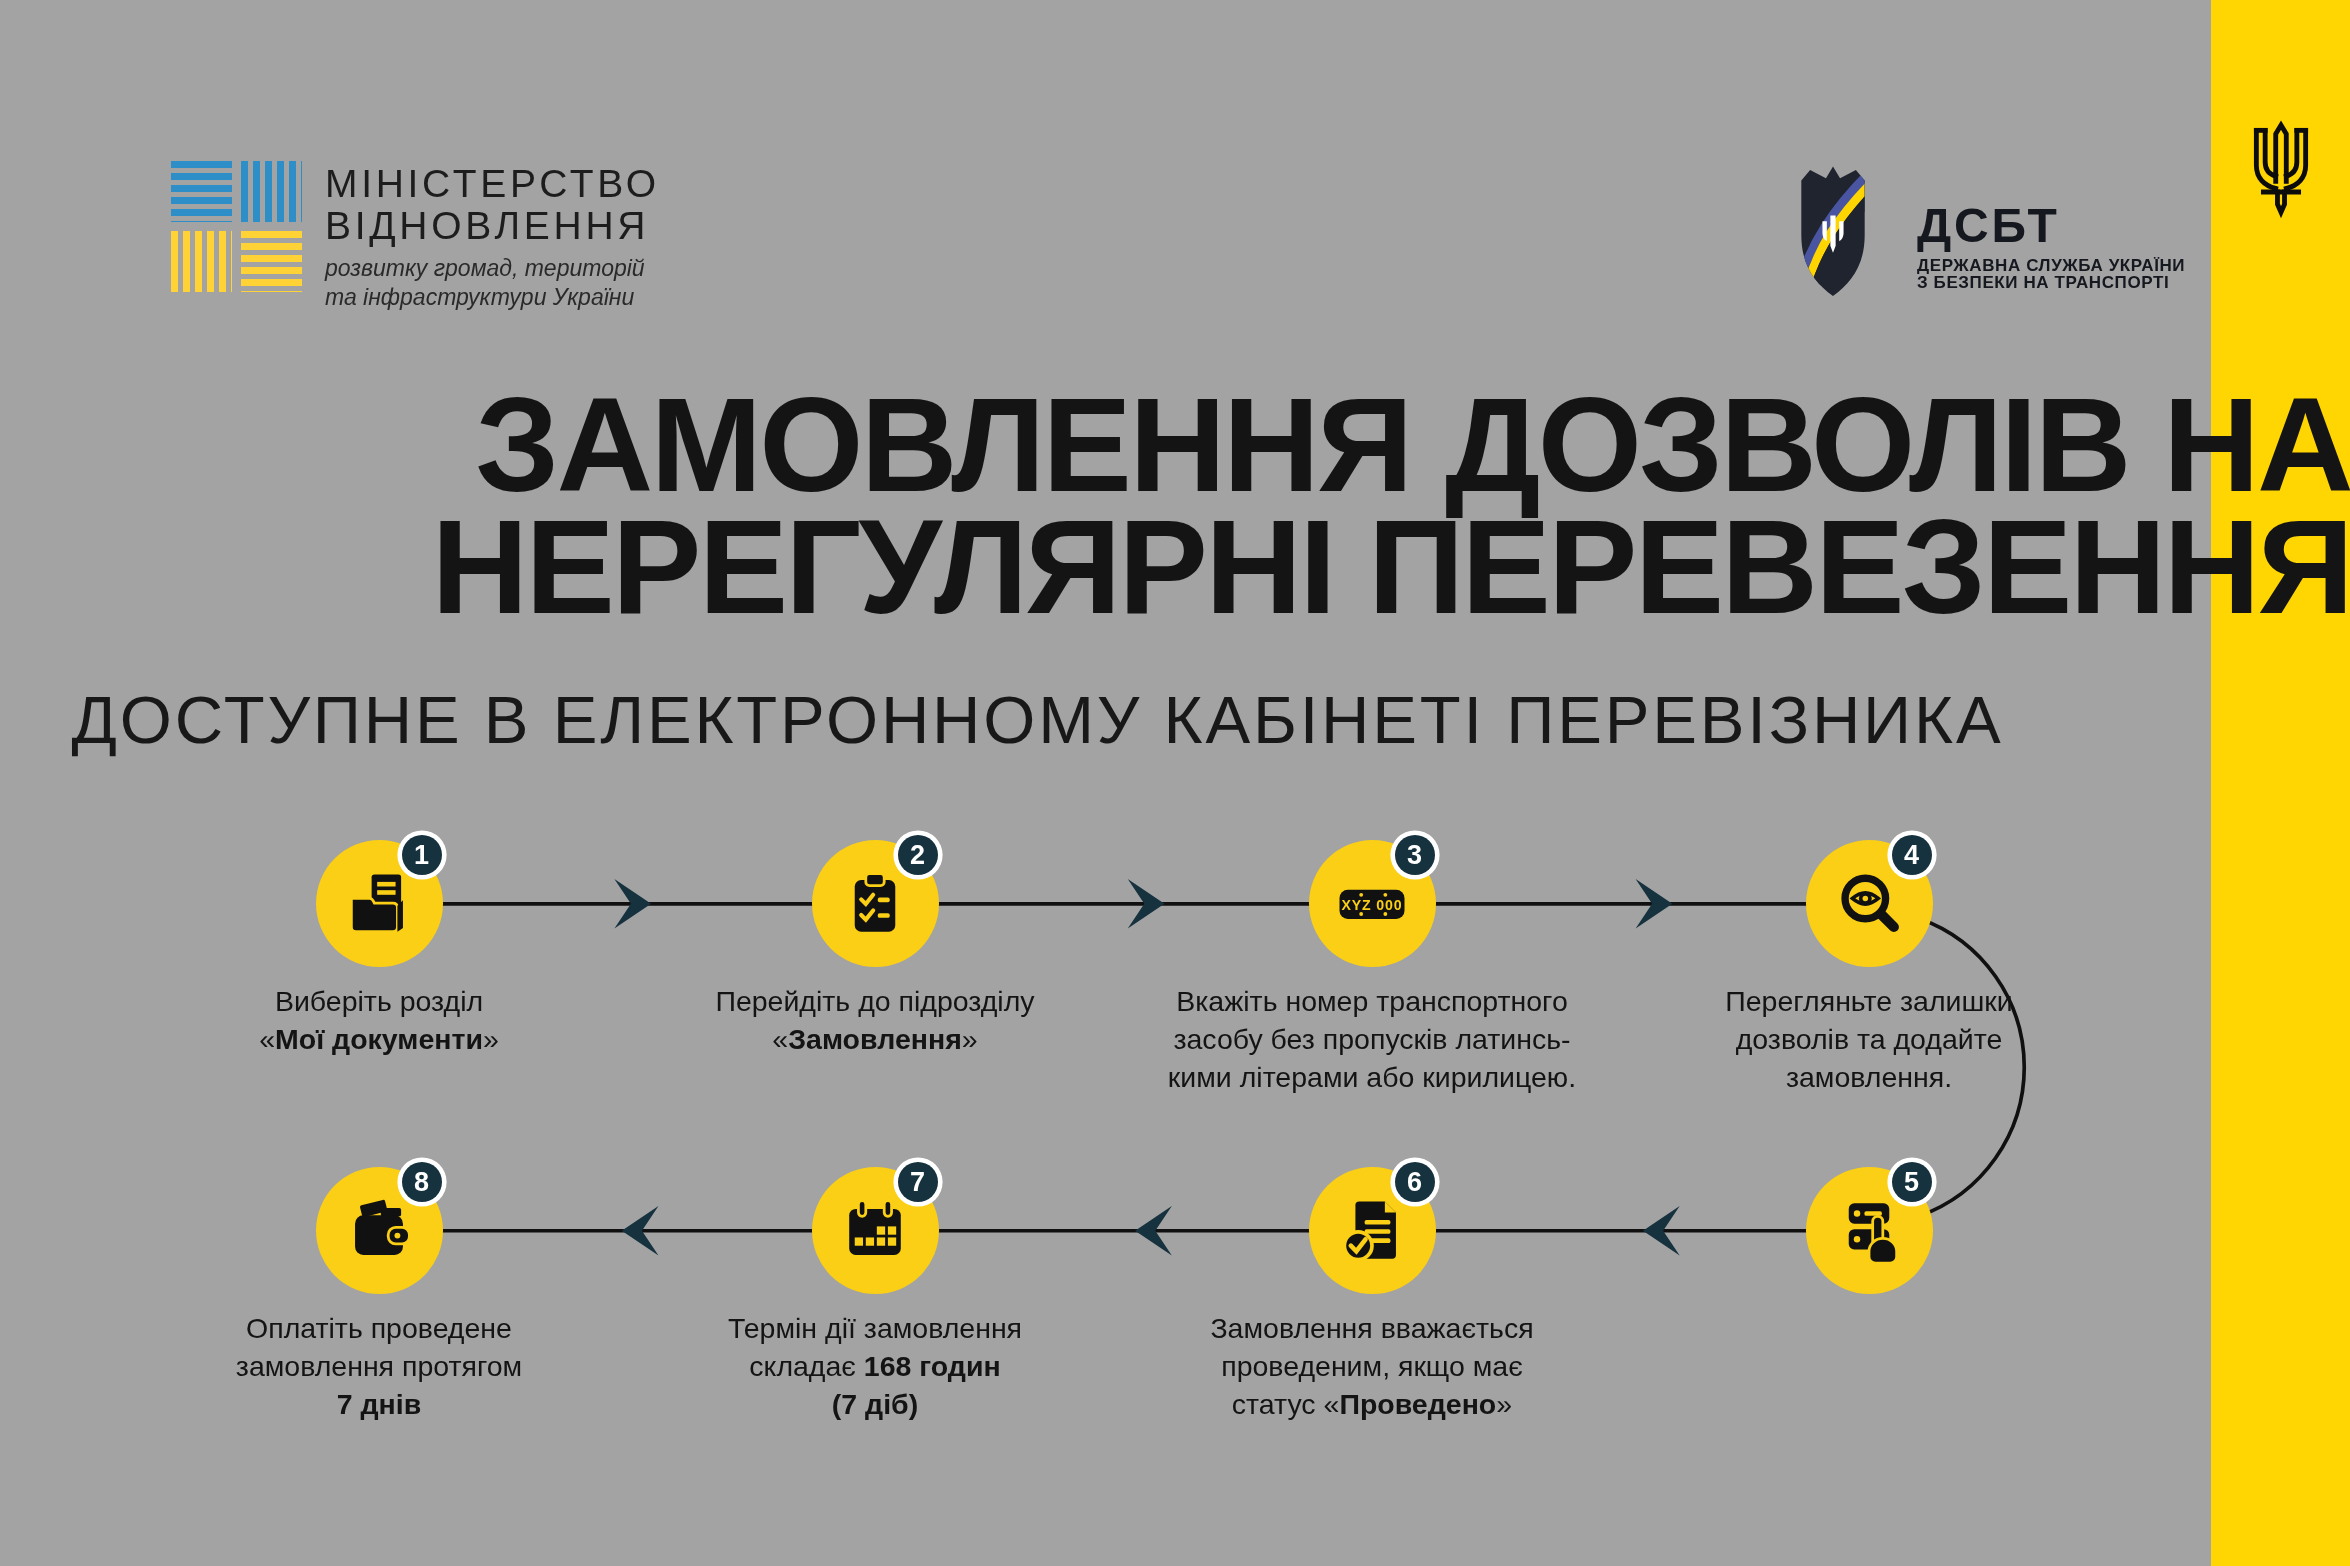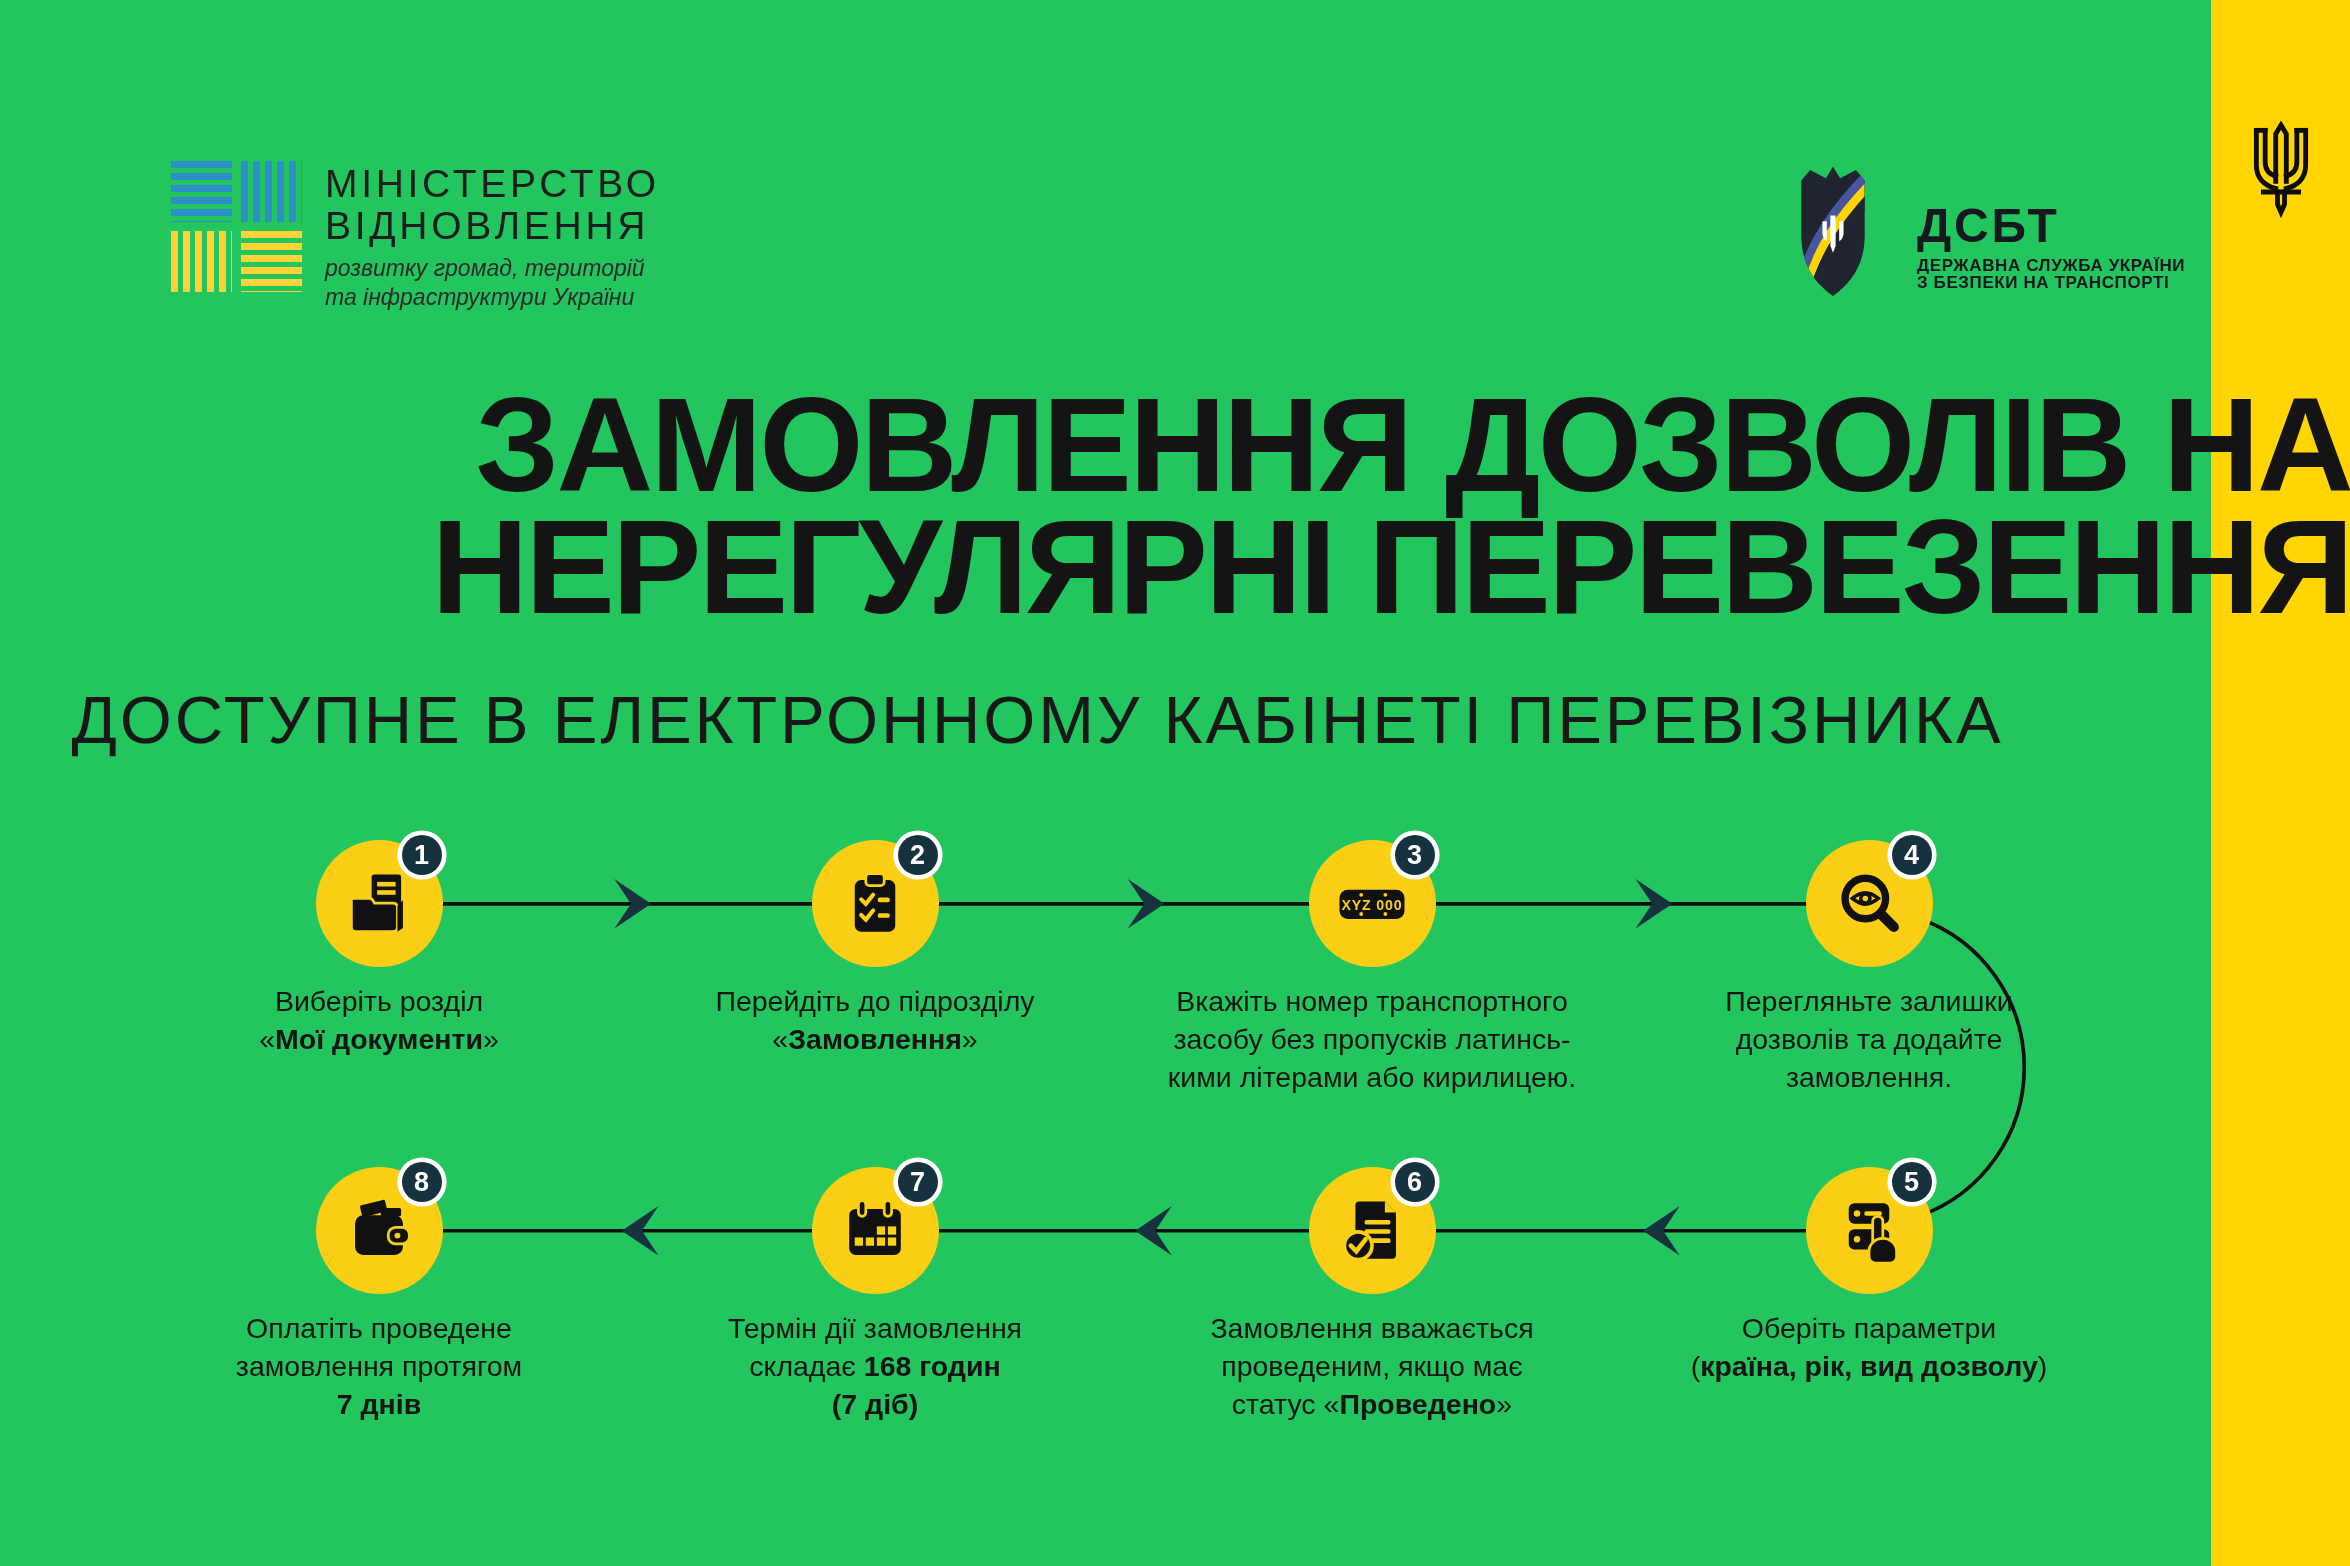--- a/index.html
+++ b/index.html
@@ -1,17 +1,17 @@
 <!DOCTYPE html>
 <html style="--circle-yellow: #FACF15; --band-yellow: #FFD502; --badge-navy: #16323E; --logo-blue: #2E8EC8; --logo-yellow: #FFD235; --ink: #111111;font-size:14.7px"><head>
 <meta charset="utf-8">
 <style>
   html,body{margin:0;padding:0;background:#fff;}
   .canvas{
-    position:relative;width:2351px;height:1567px;overflow:hidden;background:#22c55e;
+    position:relative;width:2351px;height:1567px;overflow:hidden;background:#a3a3a3;
     font-family:"Liberation Sans",sans-serif;color:#111;
   }
   
   .band{position:absolute;top:0;right:0;width:140px;height:1567px;background:var(--band-yellow);}
   .band svg{position:absolute;left:26px;top:108px;}
 
   
   .ministry{position:absolute;left:171px;top:161px;display:flex;gap:24px;}
   .mark{display:grid;grid-template-columns:61px 61px;grid-template-rows:61px 61px;gap:9.2px;width:130px;height:130px;}
   .cell{width:61px;height:61px;}
@@ -215,21 +215,20 @@
     <rect x="16" y="36" width="44" height="22" rx="6" fill="var(--ink)"></rect>
     <circle cx="25" cy="47" r="3.5" fill="var(--circle-yellow)"></circle>
     <g fill="var(--ink)" stroke="var(--circle-yellow)" stroke-width="3">
       <rect x="42" y="22" width="11" height="36" rx="5.5"></rect>
       <path d="M38 60 a15 14 0 0 1 30 0 v6 a7 7 0 0 1 -7 7 h-16 a7 7 0 0 1 -7 -7 z"></path>
     </g>
   </svg>
           </span>
       <span class="badge">5</span>
     </div>
-    <p class="steptext">Оберіть параметри<br>(<b>країна, рік, вид дозволу</b>)</p>
   </div>
       <div class="step" style="left: 1133px; top: 1167px;">
     <div class="circle">
       <span class="icon">
             <svg viewBox="0 0 76 76">
     <path d="M24 6 h28 l12 12 v46 a4 4 0 0 1 -4 4 H24 a4 4 0 0 1 -4 -4 V10 a4 4 0 0 1 4 -4 z" fill="var(--ink)"></path>
     <polygon points="52,6 64,18 52,18" fill="var(--circle-yellow)"></polygon>
     <rect x="30" y="26" width="28" height="5" rx="2" fill="var(--circle-yellow)"></rect>
     <rect x="30" y="36" width="28" height="5" rx="2" fill="var(--circle-yellow)"></rect>
     <rect x="36" y="46" width="22" height="5" rx="2" fill="var(--circle-yellow)"></rect>

